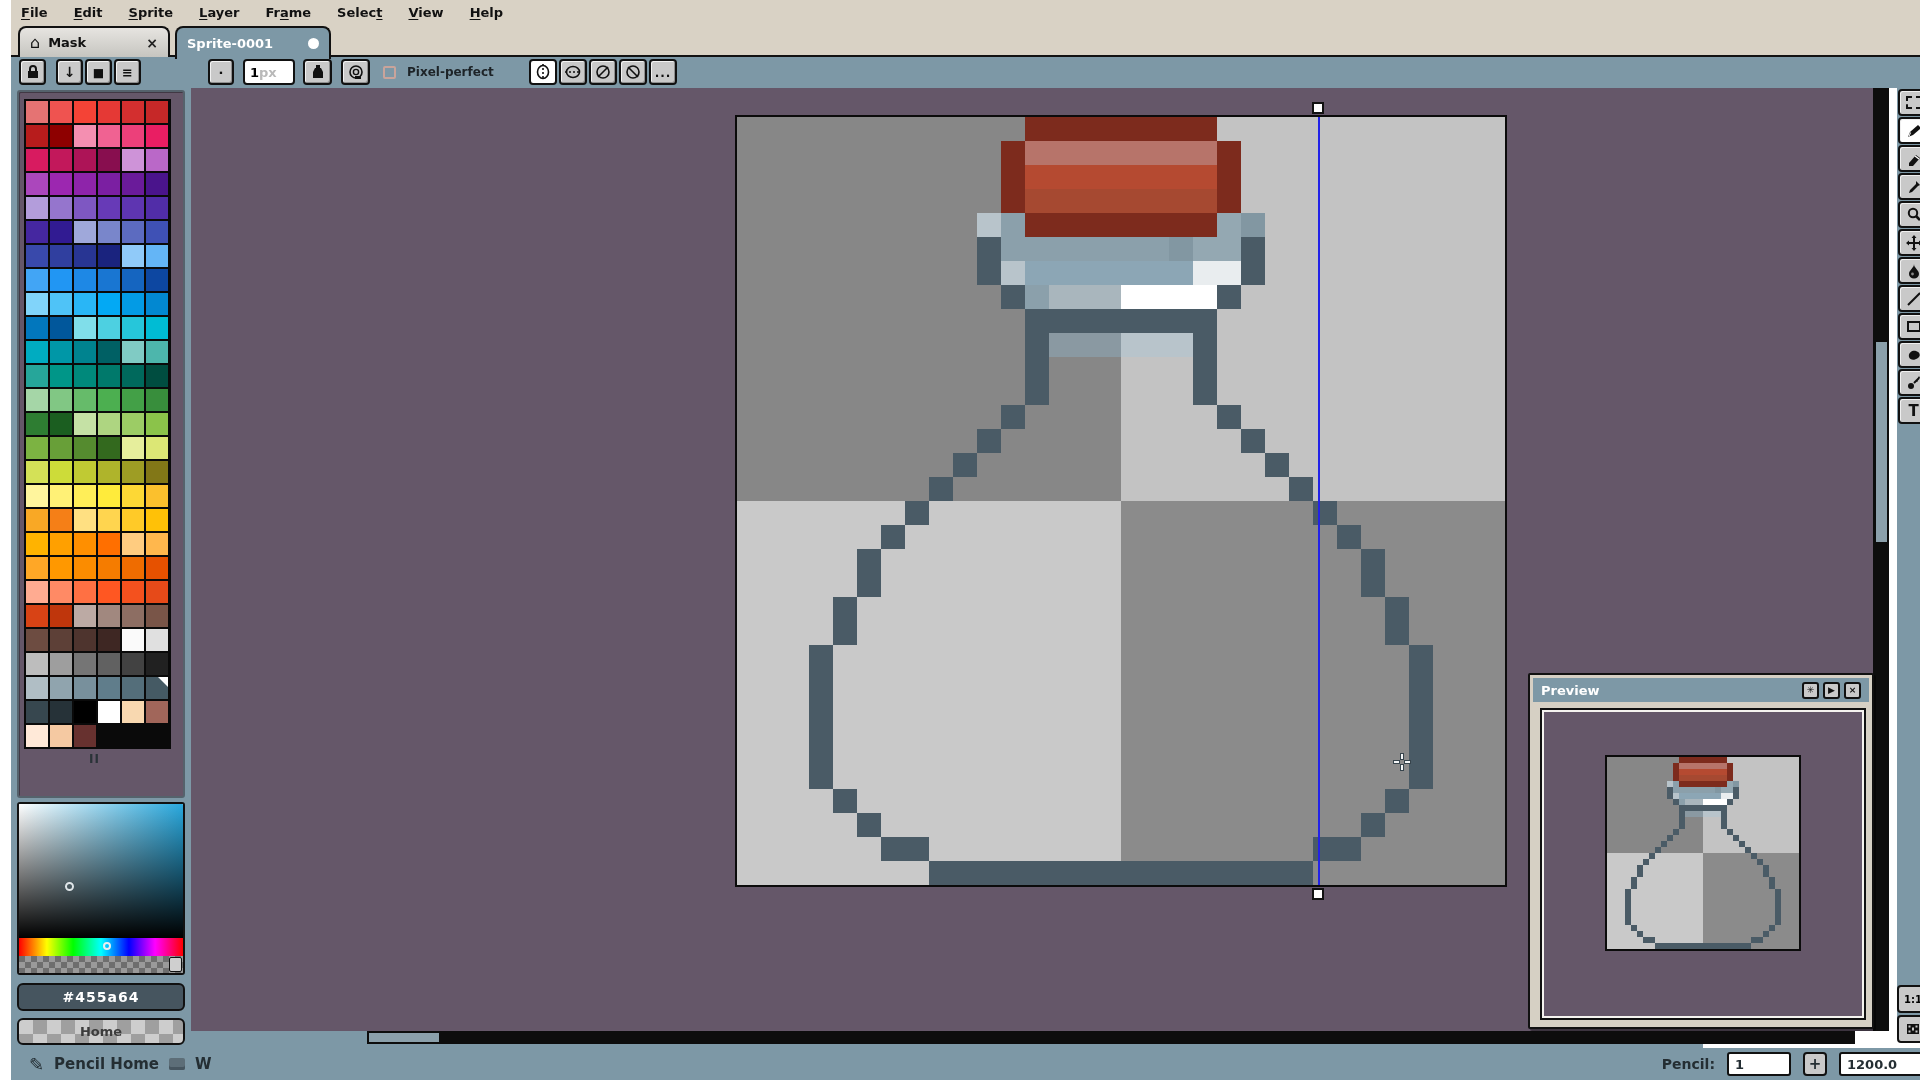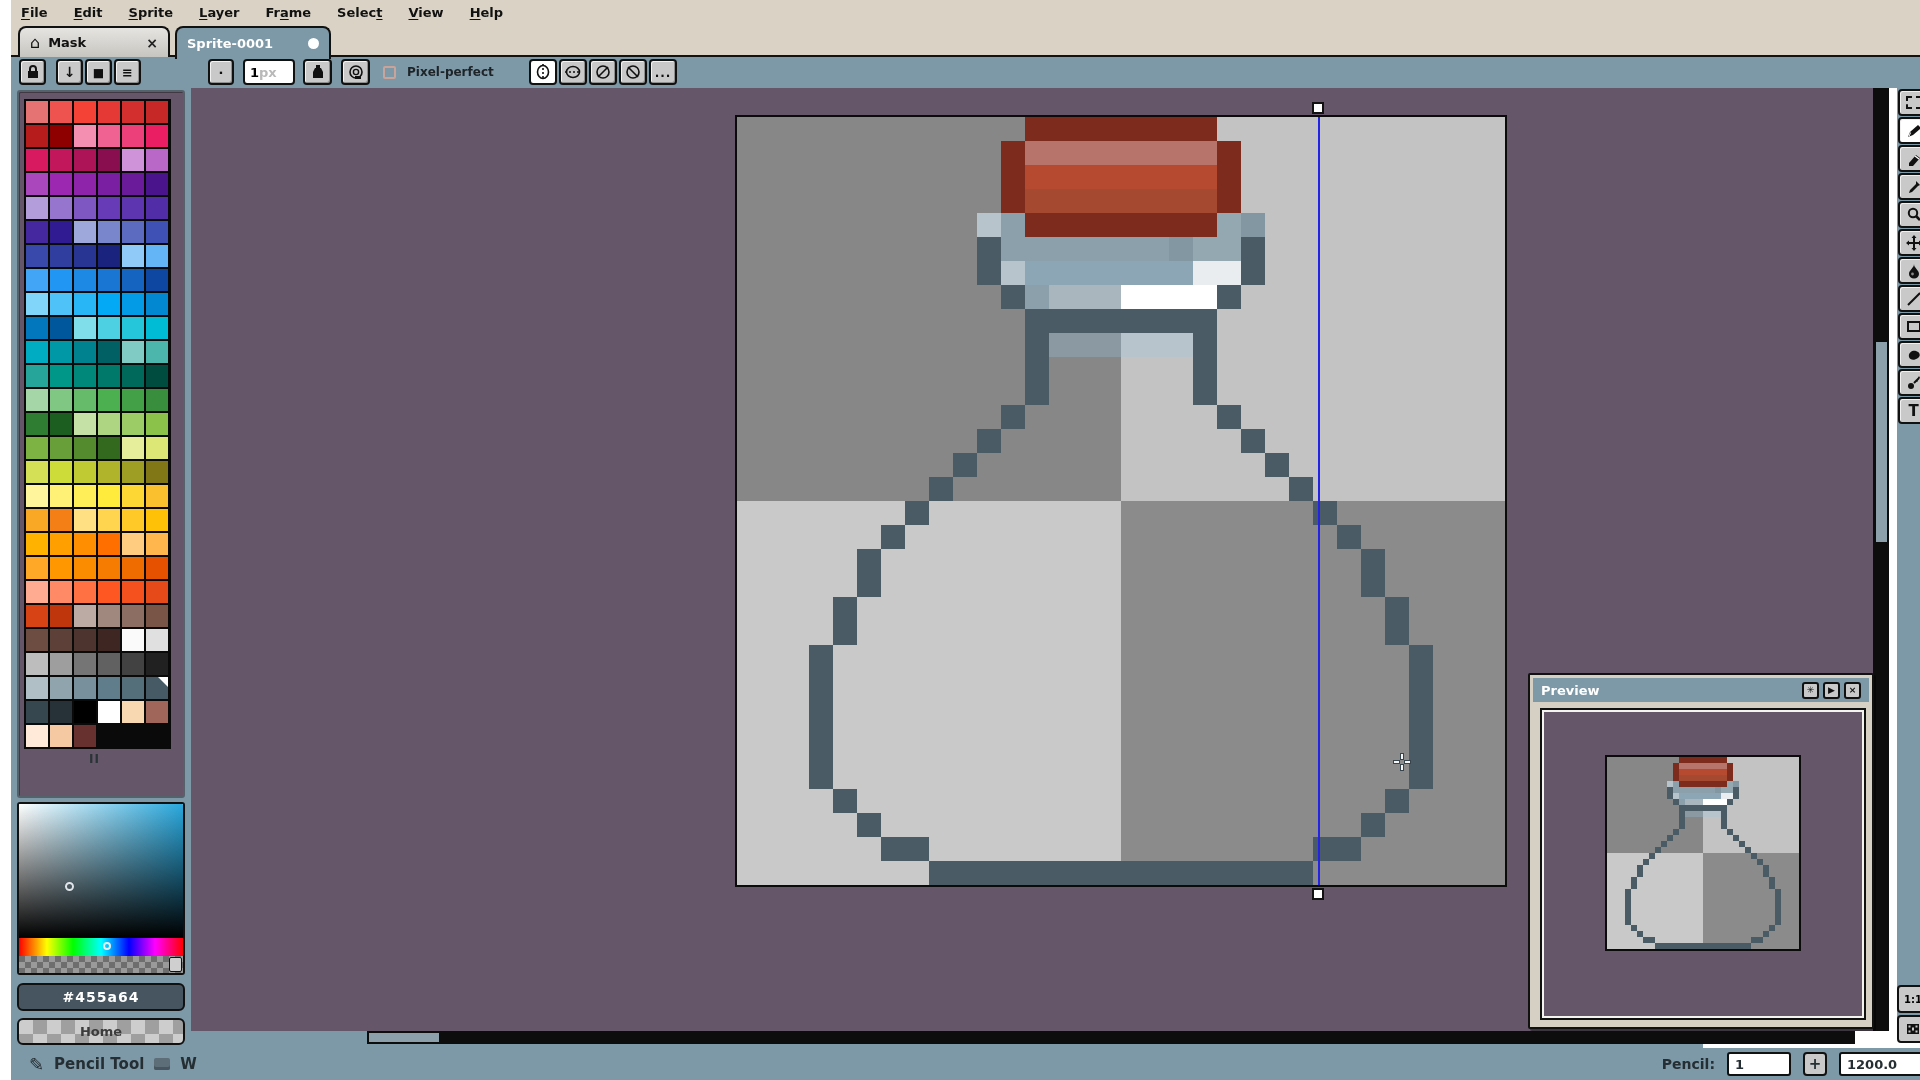--- a/index.html
+++ b/index.html
@@ -579,21 +579,21 @@
           <rect x="10.5" y="4.5" width="2" height="2" fill="#c9c9c9"></rect>
           <rect x="10.5" y="9.5" width="2" height="2" fill="#c9c9c9"></rect>
           <rect x="7" y="6.5" width="2" height="3" fill="#c9c9c9"></rect>
         </svg>
       </span>
     </div>
 
   <div class="status-bar">
     <div class="status-left">
       <span style="font-size:18px;">✎</span>
-      <span>Pencil Tool</span>
+      <span>Pencil Home</span>
       <span class="key-glyph"></span>
       <span>W</span>
     </div>
     <div class="status-right">
       <span>Pencil:</span>
       <div class="status-input" style="width:64px;">
         <span>1</span>
       </div>
       <div class="plus-btn">+</div>
       <div class="status-input" style="width:88px;gap:24px;">

